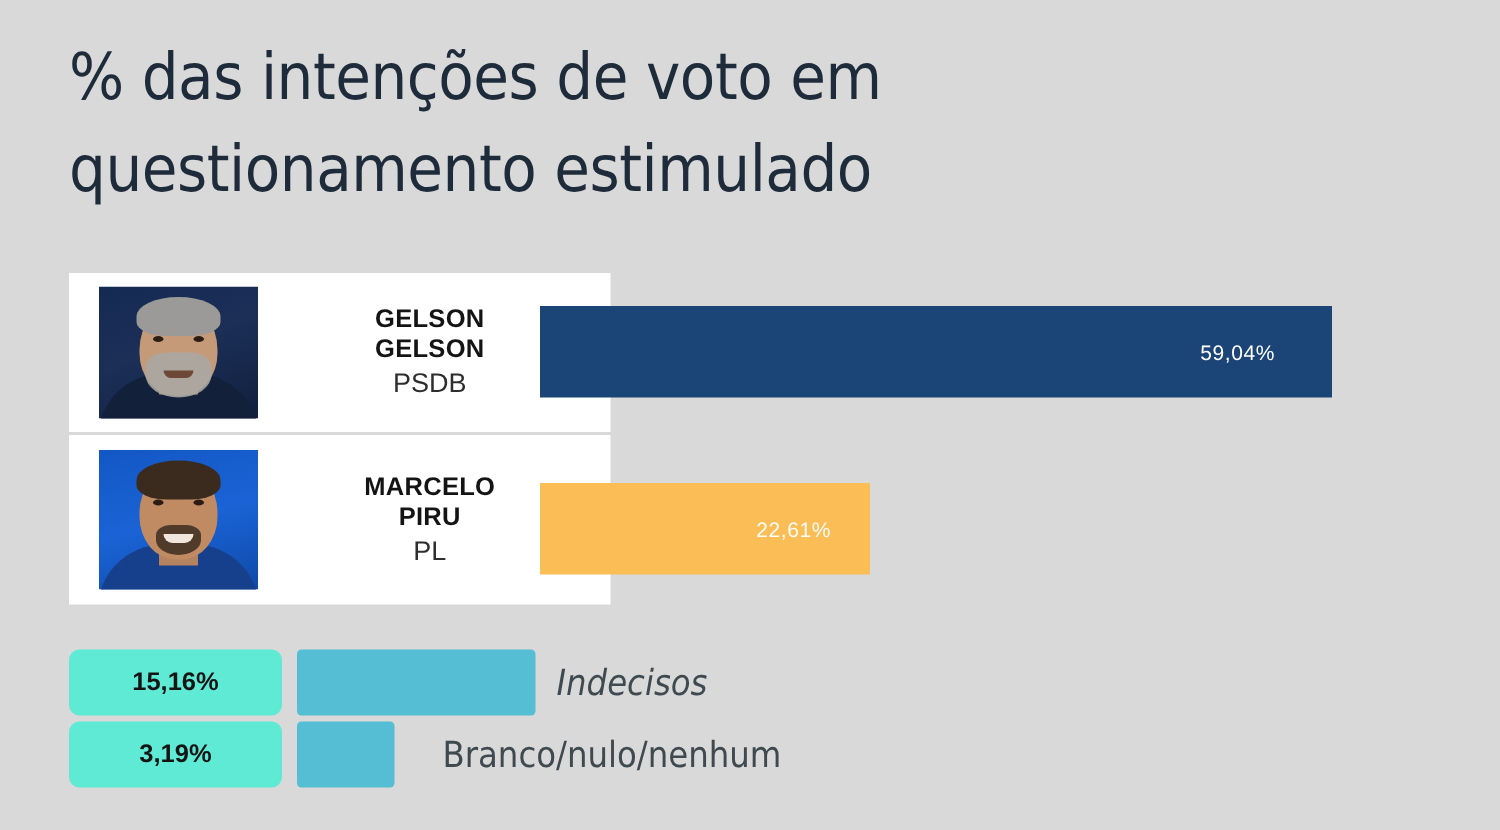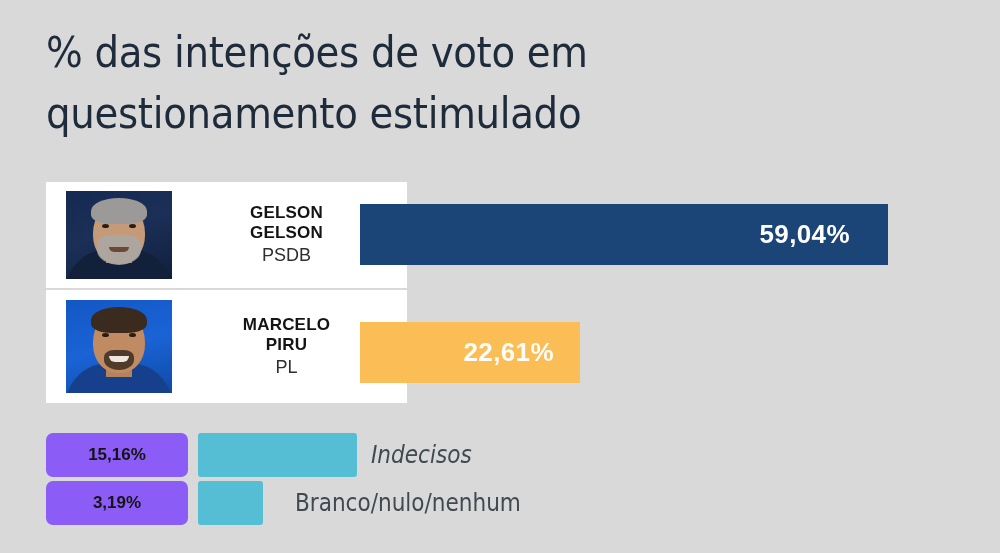--- a/index.html
+++ b/index.html
@@ -175,22 +175,22 @@
   .cand-bar {
     position: absolute;
     height: 61px;
     display: flex;
     align-items: center;
     justify-content: flex-end;
     box-sizing: border-box;
     padding-right: 38px;
   }
   .cand-bar .bar-value {
-    font-size: 26px;
-    font-weight: 700;
+    font-size: 14px;
+    font-weight: 400;
     color: #ffffff;
     letter-spacing: .4px;
   }
   .cand-bar.b0 { left: 360px; width: 528px; top: 22px; background: #1b4477; }
   .cand-bar.b1 { left: 360px; width: 220px; top: 32px; background: #fbbd56; padding-right: 26px; }
   .cand-bar.b1 .bar-value { color: #fdfcf7; }
 
   
   .minor-row {
     position: absolute;
@@ -201,21 +201,21 @@
     align-items: center;
   }
   .minor-row.m0 { top: 433px; }
   .minor-row.m1 { top: 481px; }
 
   .minor-chip {
     position: absolute;
     left: 46px;
     width: 142px;
     height: 44px;
-    background: #8b5cf6;
+    background: #5eead4;
     border-radius: 7px;
     display: flex;
     align-items: center;
     justify-content: center;
     font-size: 17px;
     font-weight: 700;
     color: #141414;
     box-sizing: border-box;
   }
 

